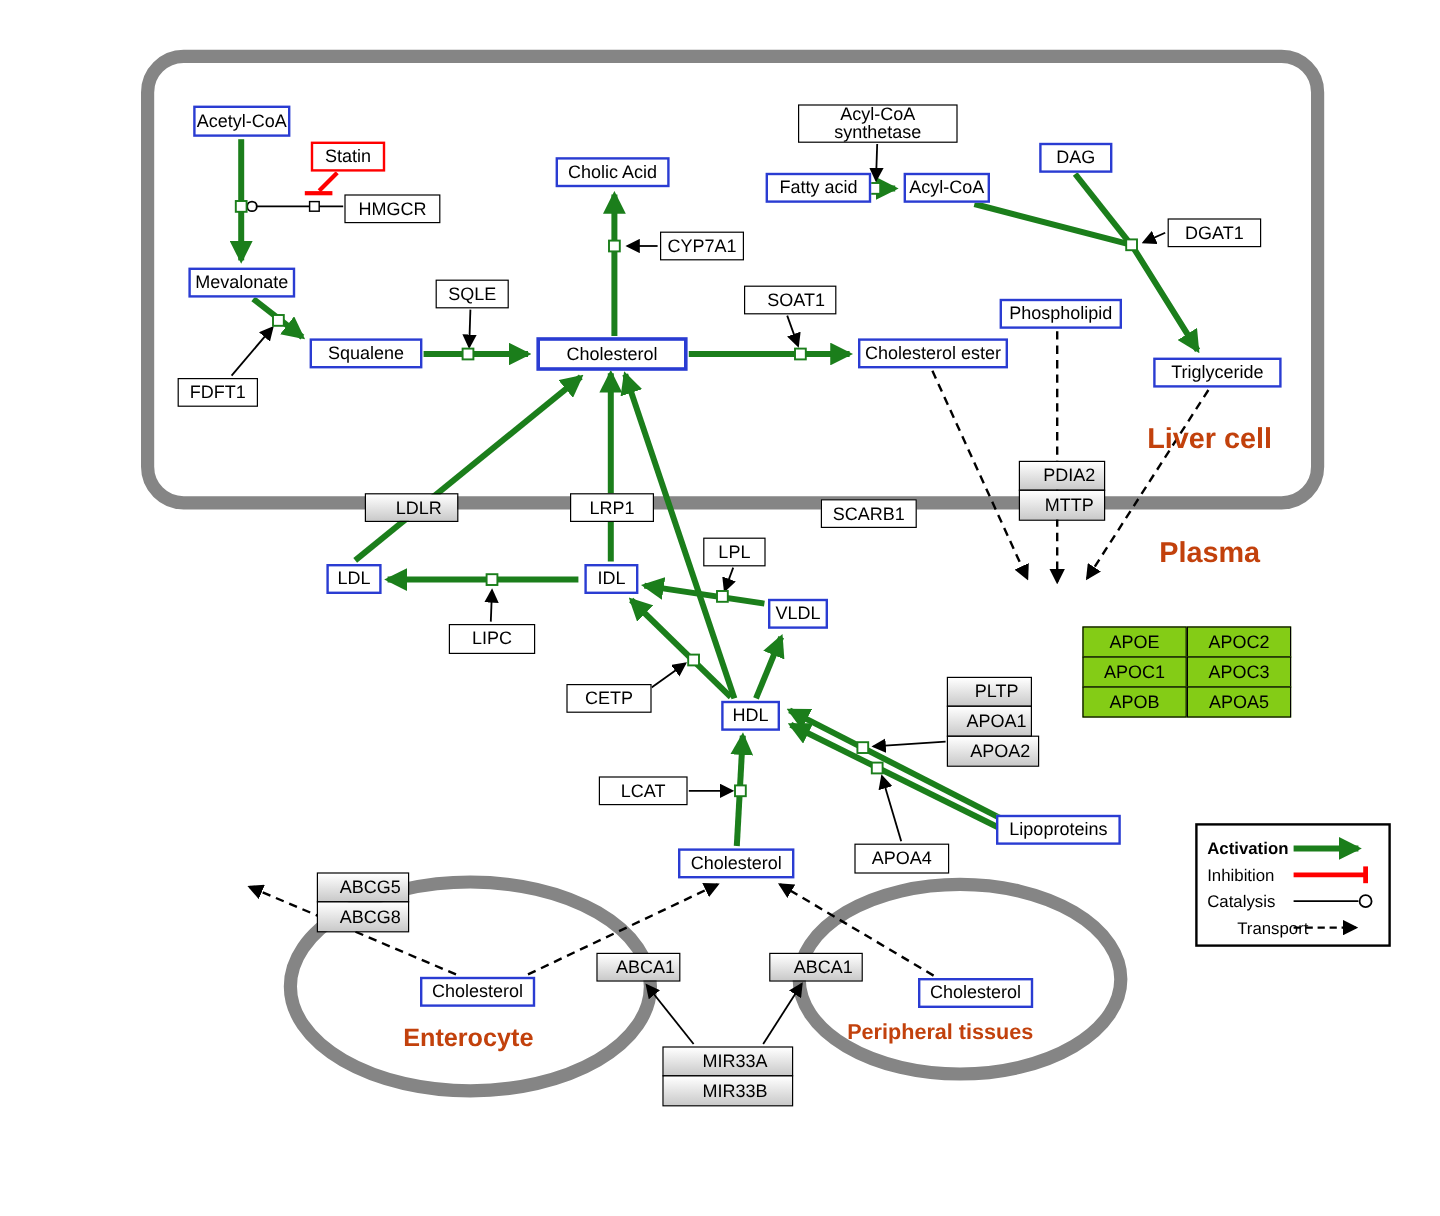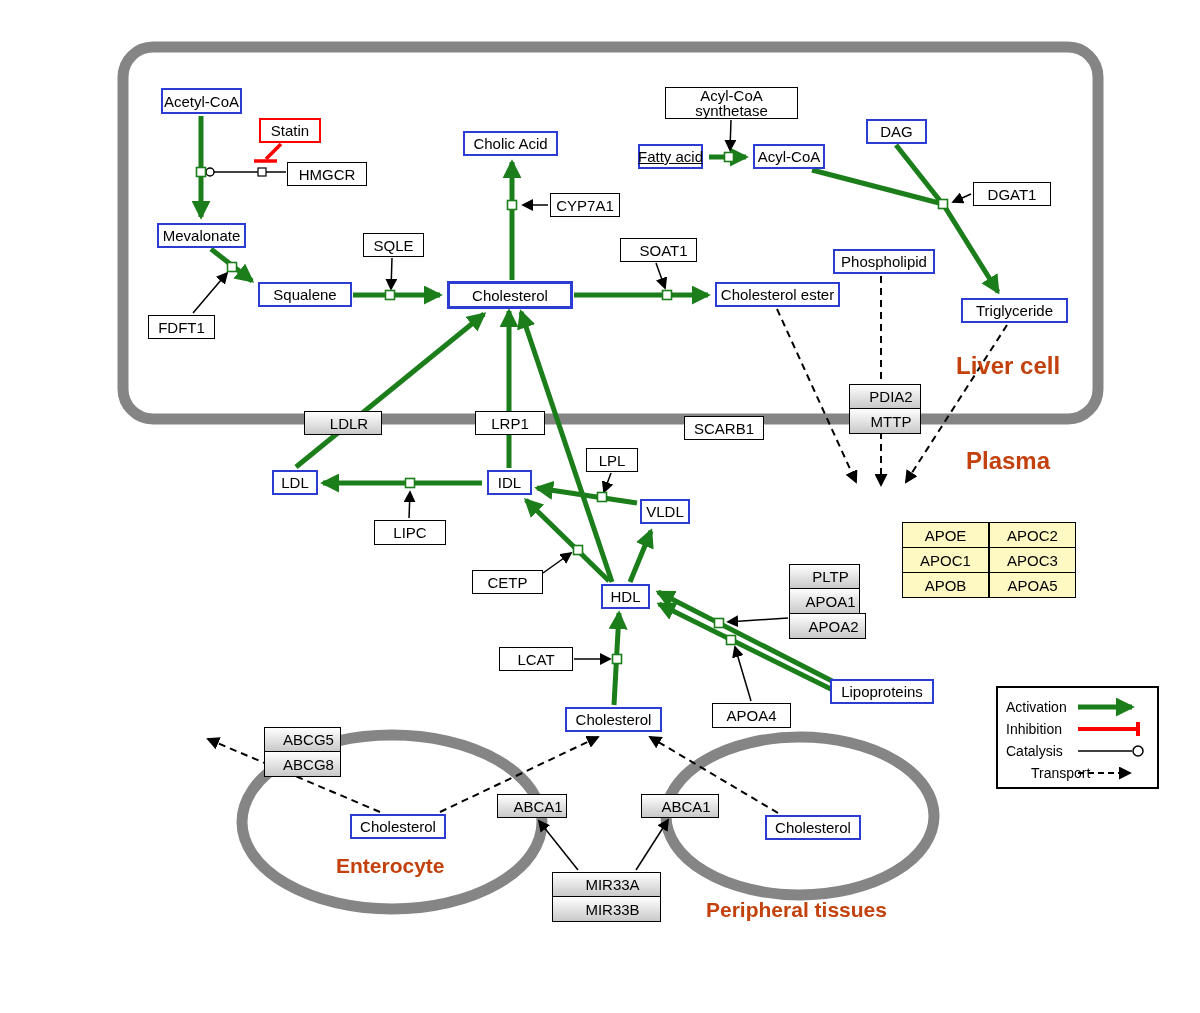--- a/index.html
+++ b/index.html
@@ -13,21 +13,21 @@
   .metab{border:2px solid #2a3cd2;}
   .metab-strong{border:3px solid #2a3cd2;}
   .statin-box{border:2px solid #ff0000;}
   .grad{background:linear-gradient(180deg,#ffffff 0%,#c9c9c9 100%);padding-left:12px;}
   .two-line{flex-direction:column;line-height:15px;}
   .region-label{position:absolute;z-index:2;color:#c2410c;font-weight:bold;white-space:nowrap;}
   .legend-label{position:absolute;z-index:2;font-size:14px;color:#000;white-space:nowrap;}
   .apo-table{position:absolute;z-index:2;display:grid;grid-template-columns:87px 87px;}
   .apo-cell{border:1px solid #000;margin-left:-1px;margin-top:-1px;height:26px;width:87px;
             display:flex;align-items:center;justify-content:center;font-size:15px;
-            background:#fef9c3;box-sizing:border-box;}
+            background:#84cc16;box-sizing:border-box;}
 </style>
 </head>
 <body>
 
 <div class="canvas">
 
   <div class="legend-bg" style="left:996px;top:686px;width:163px;height:103px;"></div>
 
   <svg class="edges" width="1200" height="1013" viewBox="0 0 1200 1013">
     <defs>
@@ -138,21 +138,21 @@
   <div class="node" style="left:363px;top:233px;width:61px;height:24px;">SQLE</div>
   <div class="node metab" style="left:463px;top:131px;width:95px;height:25px;">Cholic Acid</div>
   <div class="node" style="left:550px;top:193px;width:70px;height:24px;">CYP7A1</div>
   <div class="node metab-strong" style="left:447px;top:281px;width:126px;height:28px;">Cholesterol</div>
   <div class="node" style="left:620px;top:238px;width:77px;height:24px;padding-left:10px;">SOAT1</div>
   <div class="node metab" style="left:715px;top:282px;width:125px;height:25px;">Cholesterol ester</div>
   <div class="node two-line" style="left:665px;top:87px;width:133px;height:32px;">
     <span>Acyl-CoA</span>
     <span>synthetase</span>
   </div>
-  <div class="node metab" style="left:638px;top:144px;width:65px;height:25px;text-decoration:underline;">Fatty acid</div>
+  <div class="node metab" style="left:638px;top:144px;width:88px;height:25px;">Fatty acid</div>
   <div class="node metab" style="left:753px;top:144px;width:72px;height:25px;">Acyl-CoA</div>
   <div class="node metab" style="left:866px;top:119px;width:61px;height:25px;">DAG</div>
   <div class="node" style="left:973px;top:182px;width:78px;height:24px;">DGAT1</div>
   <div class="node metab" style="left:833px;top:249px;width:102px;height:25px;">Phospholipid</div>
   <div class="node metab" style="left:961px;top:298px;width:107px;height:25px;">Triglyceride</div>
 
   <div class="node grad" style="left:304px;top:411px;width:78px;height:24px;">LDLR</div>
   <div class="node" style="left:475px;top:411px;width:70px;height:24px;">LRP1</div>
   <div class="node" style="left:684px;top:416px;width:80px;height:24px;">SCARB1</div>
   <div class="node grad" style="left:849px;top:384px;width:72px;height:25px;">PDIA2</div>
@@ -187,20 +187,20 @@
   <div class="node metab" style="left:350px;top:814px;width:96px;height:25px;">Cholesterol</div>
   <div class="node grad" style="left:497px;top:794px;width:70px;height:24px;">ABCA1</div>
   <div class="node grad" style="left:641px;top:794px;width:78px;height:24px;">ABCA1</div>
   <div class="node metab" style="left:765px;top:815px;width:96px;height:25px;">Cholesterol</div>
   <div class="node grad" style="left:552px;top:872px;width:109px;height:25px;">MIR33A</div>
   <div class="node grad" style="left:552px;top:896px;width:109px;height:26px;">MIR33B</div>
 
   <div class="region-label" style="left:956px;top:352px;font-size:24px;">Liver cell</div>
   <div class="region-label" style="left:966px;top:447px;font-size:24px;">Plasma</div>
   <div class="region-label" style="left:336px;top:854px;font-size:21px;">Enterocyte</div>
-  <div class="region-label" style="left:706px;top:850px;font-size:21px;margin-top:48px;">Peripheral tissues</div>
-
-  <div class="legend-label" style="left:1006px;top:699px;">Activation</div>
+  <div class="region-label" style="left:706px;top:850px;font-size:18px;">Peripheral tissues</div>
+
+  <div class="legend-label" style="left:1006px;top:699px;font-weight:bold;">Activation</div>
   <div class="legend-label" style="left:1006px;top:721px;">Inhibition</div>
   <div class="legend-label" style="left:1006px;top:743px;">Catalysis</div>
   <div class="legend-label" style="left:1006px;top:765px;margin-left:25px;">Transport</div>
 
 </div>
 
 </body></html>

